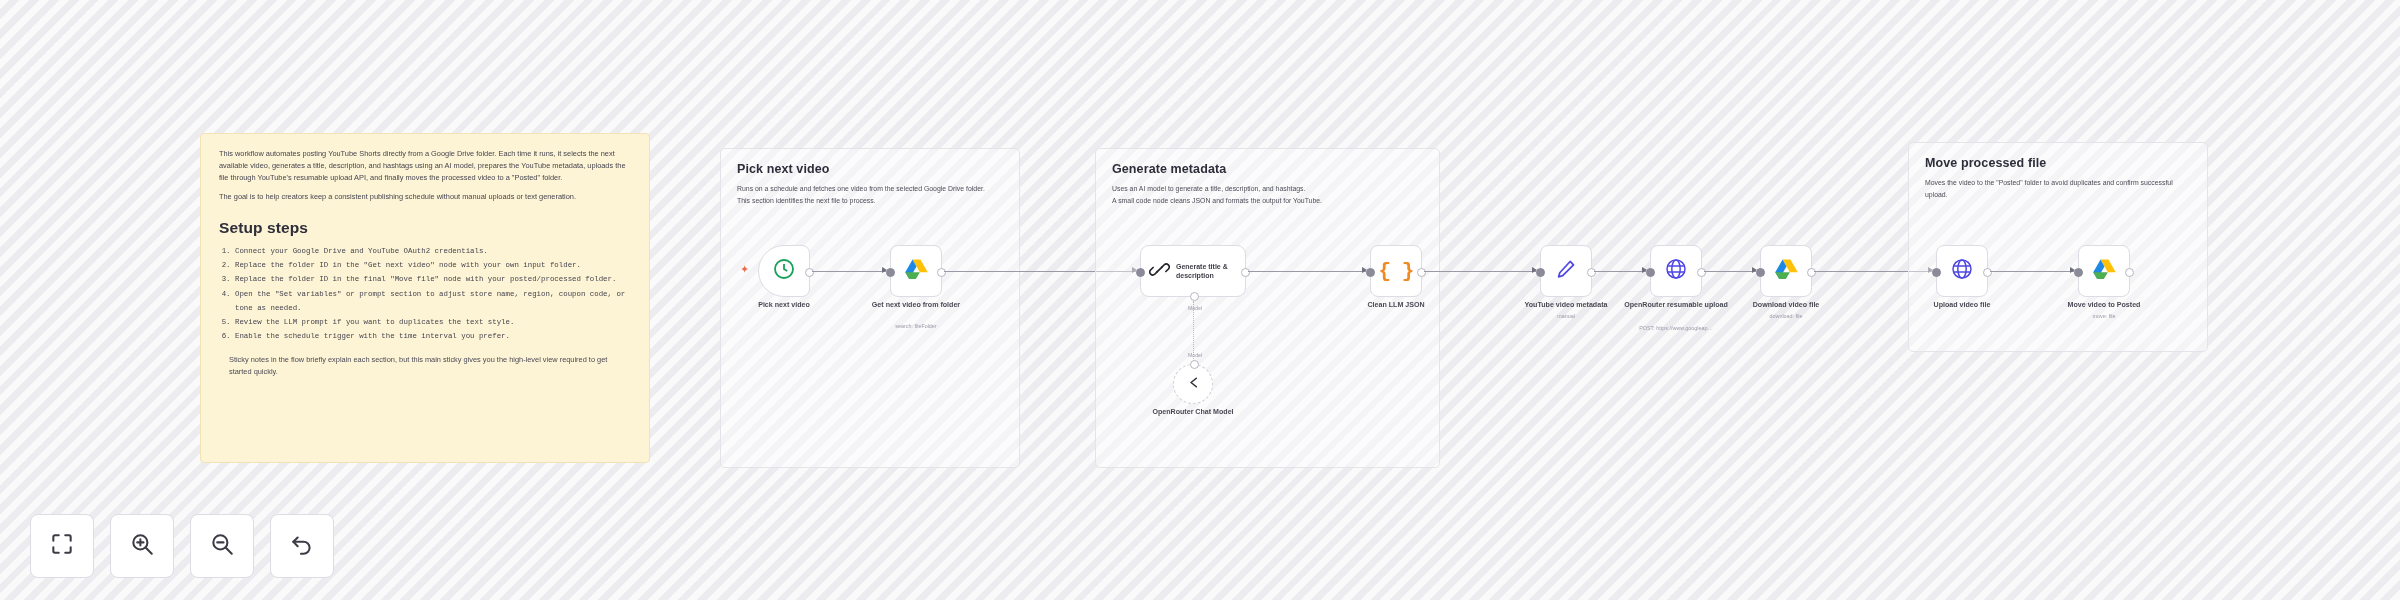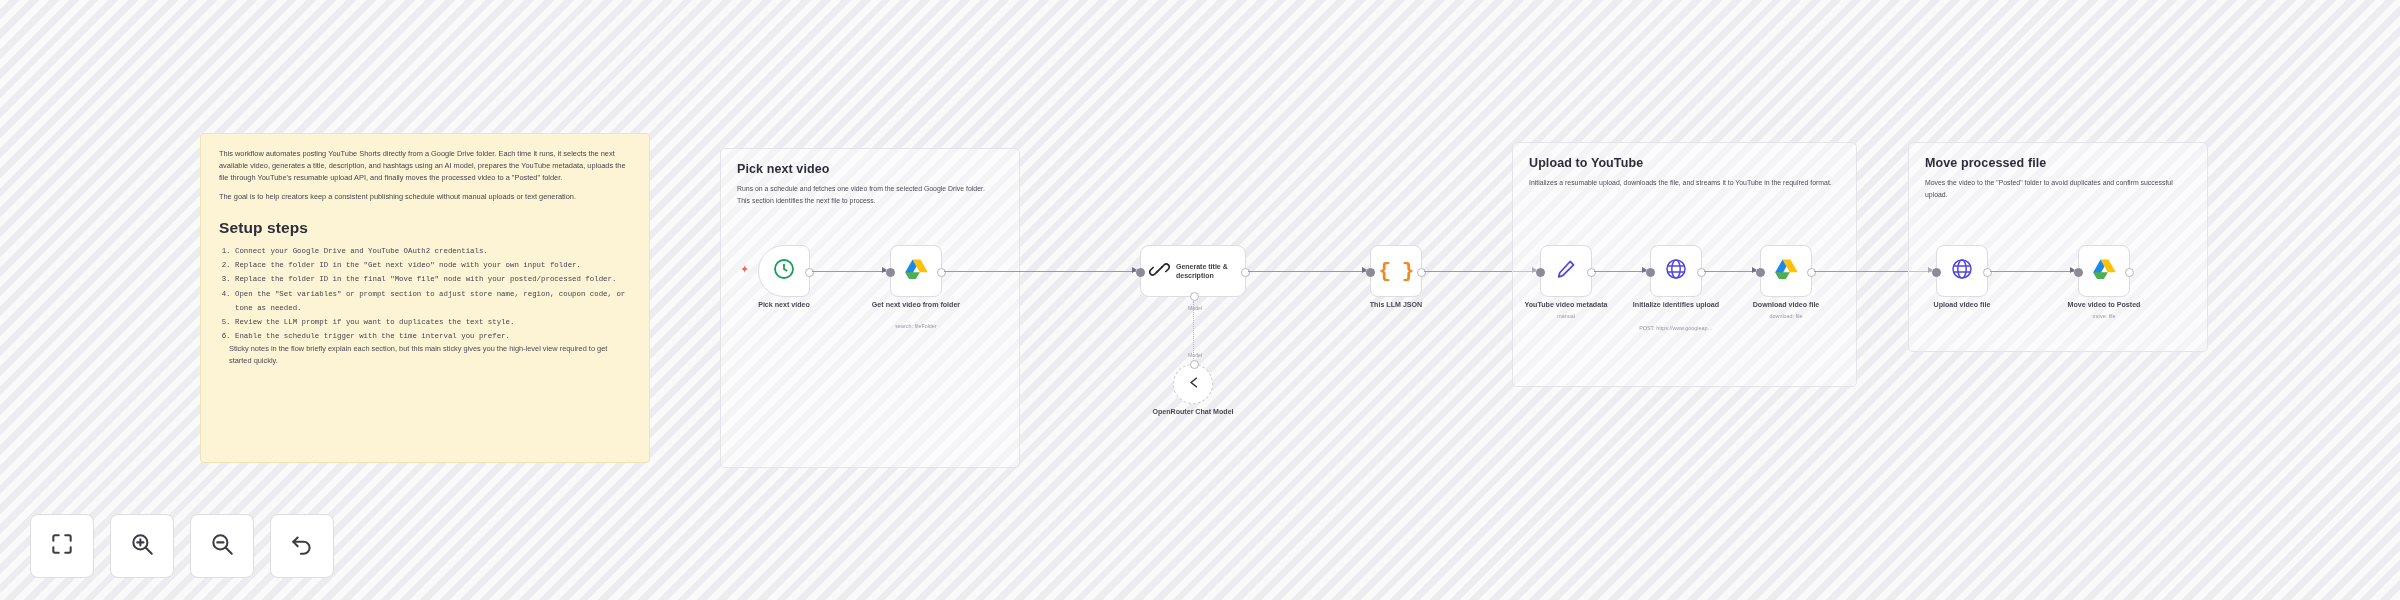--- a/index.html
+++ b/index.html
@@ -27,21 +27,21 @@
   }
   .sticky-main h2{
     margin:4px 0 9px 0;font-size:15.5px;font-weight:700;color:#2d2e3a;letter-spacing:.1px;
   }
   .sticky-main h3{
     margin:16px 0 7px 0;font-size:15.5px;font-weight:700;color:#2d2e3a;letter-spacing:.1px;
   }
   .sticky-main p{margin:0 4px 7px 0;font-size:7.4px;line-height:1.62;color:#45454f;}
   .sticky-main ol{margin:0;padding-left:16px;}
   .sticky-main ol li{font-size:7.4px;line-height:1.92;color:#45454f;font-family:Liberation Mono, monospace;}
-  .sticky-main .note{padding-left:10px;font-size:7.4px;line-height:1.62;color:#4a4a55;}
+  .sticky-main .note{margin-top:11px;padding-left:10px;font-size:7.4px;line-height:1.62;color:#4a4a55;}
 
   
   .section{
     position:absolute;
     background:rgba(255,255,255,.42);
     border:1px solid #e3e3e9;border-radius:5px;
     box-sizing:border-box;padding:13px 16px;
   }
   .section h2{
     margin:0 0 7px 0;font-size:12.5px;font-weight:700;color:#2d2e3a;letter-spacing:.1px;
@@ -168,20 +168,25 @@
       <span class="port in"></span>
       <span class="port out"></span>
     </div>
     <div class="node-label">Get next video from folder</div>
     <div class="node-sub" style="top:78px;">search: fileFolder</div>
   </div>
 
   <div class="edge" style="left:944px;top:270.5px;width:192px;"></div>
   <div class="edge-arrow" style="left:1132px;top:267px;"></div>
 
+  <div class="section" style="left:1095px;top:148px;width:345px;height:320px;">
+    <h2>Generate metadata</h2>
+    <p style="white-space:pre-line">Uses an AI model to generate a title, description, and hashtags.
+A small code node cleans JSON and formats the output for YouTube.</p>
+  </div>
 
   <div class="node" style="left:1140px;top:245px;">
     <div class="node-box wide">
       <span>
         <svg viewBox="0 0 24 24" width="21" height="21" fill="none" stroke="#24242c" stroke-width="1.9" stroke-linecap="round">
           <path d="M9.5 14.5 6.6 17.4a3.4 3.4 0 0 1-4.8-4.8l2.9-2.9"></path>
           <path d="M14.5 9.5l2.9-2.9a3.4 3.4 0 0 1 4.8 4.8l-2.9 2.9"></path>
           <path d="M9.2 14.8 14.8 9.2"></path>
         </svg>
       </span>
@@ -210,30 +215,26 @@
 
   <div class="edge" style="left:1248px;top:270.5px;width:118px;"></div>
   <div class="edge-arrow" style="left:1362px;top:267px;"></div>
 
   <div class="node" style="left:1370px;top:245px;">
     <div class="node-box">
       <span style="font-family:'Liberation Mono',monospace;font-size:21px;color:#f18a21;font-weight:700;letter-spacing:-1px;">{&nbsp;}</span>
       <span class="port in"></span>
       <span class="port out"></span>
     </div>
-    <div class="node-label">This LLM JSON</div>
+    <div class="node-label">Clean LLM JSON</div>
   </div>
 
   <div class="edge" style="left:1424px;top:270.5px;width:112px;"></div>
   <div class="edge-arrow" style="left:1532px;top:267px;"></div>
 
-  <div class="section" style="left:1512px;top:142px;width:345px;height:245px;">
-    <h2>Upload to YouTube</h2>
-    <p>Initializes a resumable upload, downloads the file, and streams it to YouTube in the required format.</p>
-  </div>
 
   <div class="node" style="left:1540px;top:245px;">
     <div class="node-box">
       <span>
         <svg viewBox="0 0 24 24" width="22" height="22" fill="none" stroke="#4f46e5" stroke-width="1.9" stroke-linecap="round" stroke-linejoin="round">
           <path d="M16.5 3.8 20.2 7.5 8.4 19.3 4 20.5 5.2 16.1z"></path>
         </svg>
       </span>
       <span class="port in"></span>
       <span class="port out"></span>
@@ -250,21 +251,21 @@
       <span>
         <svg viewBox="0 0 24 24" width="24" height="24" fill="none" stroke="#4f46e5" stroke-width="1.5">
           <circle cx="12" cy="12" r="9"></circle>
           <ellipse cx="12" cy="12" rx="4.2" ry="9"></ellipse>
           <path d="M3.2 9h17.6M3.2 15h17.6"></path>
         </svg>
       </span>
       <span class="port in"></span>
       <span class="port out"></span>
     </div>
-    <div class="node-label">Initialize identifies upload</div>
+    <div class="node-label">OpenRouter resumable upload</div>
     <div class="node-sub" style="top:80px;">POST: https://www.googleap…</div>
   </div>
 
   <div class="edge" style="left:1704px;top:270.5px;width:52px;"></div>
   <div class="edge-arrow" style="left:1752px;top:267px;"></div>
 
   <div class="node" style="left:1760px;top:245px;">
     <div class="node-box">
       <span>
         <svg viewBox="0 0 24 22" width="25" height="23">

